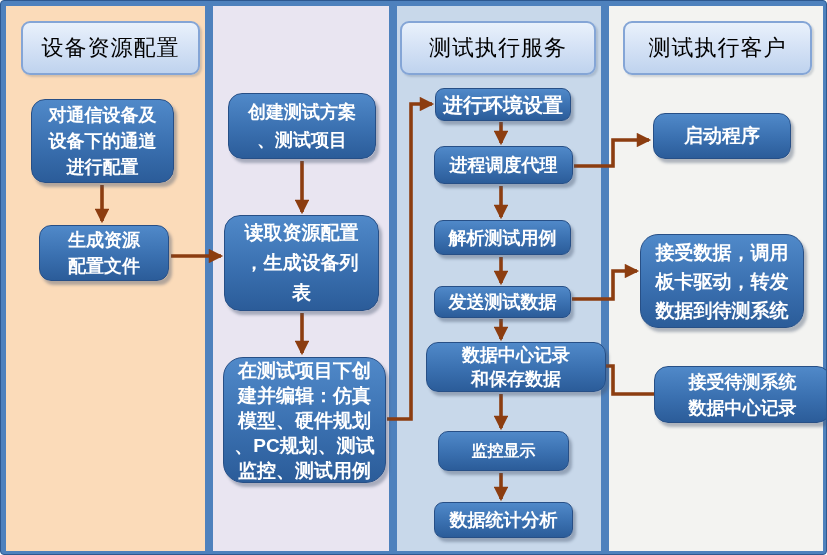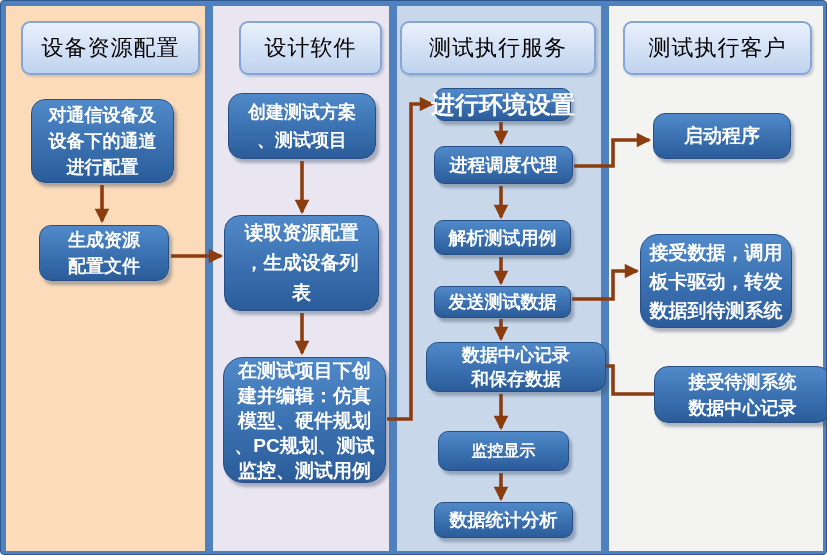--- a/index.html
+++ b/index.html
@@ -75,39 +75,38 @@
 <div class="lane-header" style="left: 20px; width: 175px; background: linear-gradient(rgb(233, 241, 251) 0%, rgb(214, 227, 246) 45%, rgb(191, 211, 238) 100%); border: 2px solid rgb(132, 165, 214); color: rgb(0, 0, 0);">设备资源配置</div>
     <div class="node" style="left: 30px; top: 98px; width: 143px; height: 84px; font-size: 18px; border-radius: 14px; background: linear-gradient(rgb(80, 137, 201) 0%, rgb(58, 112, 176) 55%, rgb(43, 92, 153) 100%); border: 1px solid rgb(39, 79, 134); color: rgb(255, 255, 255);">
       <div class="line" style="line-height: 26px;">对通信设备及</div>
       <div class="line" style="line-height: 26px;">设备下的通道</div>
       <div class="line" style="line-height: 26px;">进行配置</div>
     </div>
     <div class="node" style="left: 38px; top: 224px; width: 130px; height: 56px; font-size: 18px; border-radius: 12px; background: linear-gradient(rgb(80, 137, 201) 0%, rgb(58, 112, 176) 55%, rgb(43, 92, 153) 100%); border: 1px solid rgb(39, 79, 134); color: rgb(255, 255, 255);">
       <div class="line" style="line-height: 26px;">生成资源</div>
       <div class="line" style="line-height: 26px;">配置文件</div>
     </div>
-    <div class="lane-header" style="left: 238px; width: 139px; background: linear-gradient(rgb(233, 241, 251) 0%, rgb(214, 227, 246) 45%, rgb(191, 211, 238) 100%); border: 2px solid rgb(132, 165, 214); color: rgb(0, 0, 0);">设计软件</div>
     <div class="node" style="left: 227px; top: 92px; width: 148px; height: 66px; font-size: 18px; border-radius: 14px; background: linear-gradient(rgb(80, 137, 201) 0%, rgb(58, 112, 176) 55%, rgb(43, 92, 153) 100%); border: 1px solid rgb(39, 79, 134); color: rgb(255, 255, 255);">
       <div class="line" style="line-height: 28px;">创建测试方案</div>
       <div class="line" style="line-height: 28px;">、测试项目</div>
     </div>
     <div class="node" style="left: 223px; top: 214px; width: 155px; height: 96px; font-size: 19px; border-radius: 16px; background: linear-gradient(rgb(80, 137, 201) 0%, rgb(58, 112, 176) 55%, rgb(43, 92, 153) 100%); border: 1px solid rgb(39, 79, 134); color: rgb(255, 255, 255);">
       <div class="line" style="line-height: 30px;">读取资源配置</div>
       <div class="line" style="line-height: 30px;">，生成设备列</div>
       <div class="line" style="line-height: 30px;">表</div>
     </div>
     <div class="node" style="left: 222px; top: 356px; width: 163px; height: 126px; font-size: 19px; border-radius: 20px; background: linear-gradient(rgb(80, 137, 201) 0%, rgb(58, 112, 176) 55%, rgb(43, 92, 153) 100%); border: 1px solid rgb(39, 79, 134); color: rgb(255, 255, 255);">
       <div class="line" style="line-height: 25px;">在测试项目下创</div>
       <div class="line" style="line-height: 25px;">建并编辑：仿真</div>
       <div class="line" style="line-height: 25px;">模型、硬件规划</div>
       <div class="line" style="line-height: 25px;">、PC规划、测试</div>
       <div class="line" style="line-height: 25px;">监控、测试用例</div>
     </div>
     <div class="lane-header" style="left: 399px; width: 192px; background: linear-gradient(rgb(233, 241, 251) 0%, rgb(214, 227, 246) 45%, rgb(191, 211, 238) 100%); border: 2px solid rgb(132, 165, 214); color: rgb(0, 0, 0);">测试执行服务</div>
-    <div class="node" style="left: 434px; top: 87px; width: 136px; height: 33px; font-size: 24px; border-radius: 9px; background: linear-gradient(rgb(80, 137, 201) 0%, rgb(58, 112, 176) 55%, rgb(43, 92, 153) 100%); border: 1px solid rgb(39, 79, 134); color: rgb(255, 255, 255);">
+    <div class="node" style="left: 434px; top: 87px; width: 136px; height: 33px; font-size: 20px; border-radius: 9px; background: linear-gradient(rgb(80, 137, 201) 0%, rgb(58, 112, 176) 55%, rgb(43, 92, 153) 100%); border: 1px solid rgb(39, 79, 134); color: rgb(255, 255, 255);">
       <div class="line" style="line-height: 24px;">进行环境设置</div>
     </div>
     <div class="node" style="left: 433px; top: 145px; width: 139px; height: 38px; font-size: 18px; border-radius: 10px; background: linear-gradient(rgb(80, 137, 201) 0%, rgb(58, 112, 176) 55%, rgb(43, 92, 153) 100%); border: 1px solid rgb(39, 79, 134); color: rgb(255, 255, 255);">
       <div class="line" style="line-height: 24px;">进程调度代理</div>
     </div>
     <div class="node" style="left: 433px; top: 285px; width: 137px; height: 32px; font-size: 18px; border-radius: 8px; background: linear-gradient(rgb(80, 137, 201) 0%, rgb(58, 112, 176) 55%, rgb(43, 92, 153) 100%); border: 1px solid rgb(39, 79, 134); color: rgb(255, 255, 255);">
       <div class="line" style="line-height: 24px;">发送测试数据</div>
     </div>
     <div class="node" style="left: 433px; top: 219px; width: 137px; height: 35px; font-size: 18px; border-radius: 9px; background: linear-gradient(rgb(80, 137, 201) 0%, rgb(58, 112, 176) 55%, rgb(43, 92, 153) 100%); border: 1px solid rgb(39, 79, 134); color: rgb(255, 255, 255);">
       <div class="line" style="line-height: 24px;">解析测试用例</div>
@@ -119,21 +118,21 @@
     <div class="node" style="left: 437px; top: 430px; width: 131px; height: 40px; font-size: 16px; border-radius: 10px; background: linear-gradient(rgb(80, 137, 201) 0%, rgb(58, 112, 176) 55%, rgb(43, 92, 153) 100%); border: 1px solid rgb(39, 79, 134); color: rgb(255, 255, 255);">
       <div class="line" style="line-height: 24px;">监控显示</div>
     </div>
     <div class="node" style="left: 433px; top: 501px; width: 139px; height: 36px; font-size: 18px; border-radius: 9px; background: linear-gradient(rgb(80, 137, 201) 0%, rgb(58, 112, 176) 55%, rgb(43, 92, 153) 100%); border: 1px solid rgb(39, 79, 134); color: rgb(255, 255, 255);">
       <div class="line" style="line-height: 24px;">数据统计分析</div>
     </div>
     <div class="lane-header" style="left: 622px; width: 185px; background: linear-gradient(rgb(233, 241, 251) 0%, rgb(214, 227, 246) 45%, rgb(191, 211, 238) 100%); border: 2px solid rgb(132, 165, 214); color: rgb(0, 0, 0);">测试执行客户</div>
     <div class="node" style="left: 652px; top: 112px; width: 138px; height: 46px; font-size: 19px; border-radius: 12px; background: linear-gradient(rgb(80, 137, 201) 0%, rgb(58, 112, 176) 55%, rgb(43, 92, 153) 100%); border: 1px solid rgb(39, 79, 134); color: rgb(255, 255, 255);">
       <div class="line" style="line-height: 24px;">启动程序</div>
     </div>
-    <div class="node" style="left: 639px; top: 233px; width: 152px; height: 94px; font-size: 19px; border-radius: 18px; background: linear-gradient(rgb(80, 137, 201) 0%, rgb(58, 112, 176) 55%, rgb(43, 92, 153) 100%); border: 1px solid rgb(39, 79, 134); color: rgb(255, 255, 255);">
+    <div class="node" style="left: 639px; top: 233px; width: 164px; height: 94px; font-size: 19px; border-radius: 18px; background: linear-gradient(rgb(80, 137, 201) 0%, rgb(58, 112, 176) 55%, rgb(43, 92, 153) 100%); border: 1px solid rgb(39, 79, 134); color: rgb(255, 255, 255);">
       <div class="line" style="line-height: 29px;">接受数据，调用</div>
       <div class="line" style="line-height: 29px;">板卡驱动，转发</div>
       <div class="line" style="line-height: 29px;">数据到待测系统</div>
     </div>
     <div class="node" style="left: 653px; top: 365px; width: 177px; height: 57px; font-size: 18px; border-radius: 14px; background: linear-gradient(rgb(80, 137, 201) 0%, rgb(58, 112, 176) 55%, rgb(43, 92, 153) 100%); border: 1px solid rgb(39, 79, 134); color: rgb(255, 255, 255);">
       <div class="line" style="line-height: 26px;">接受待测系统</div>
       <div class="line" style="line-height: 26px;">数据中心记录</div>
     </div>
   </div>
 

